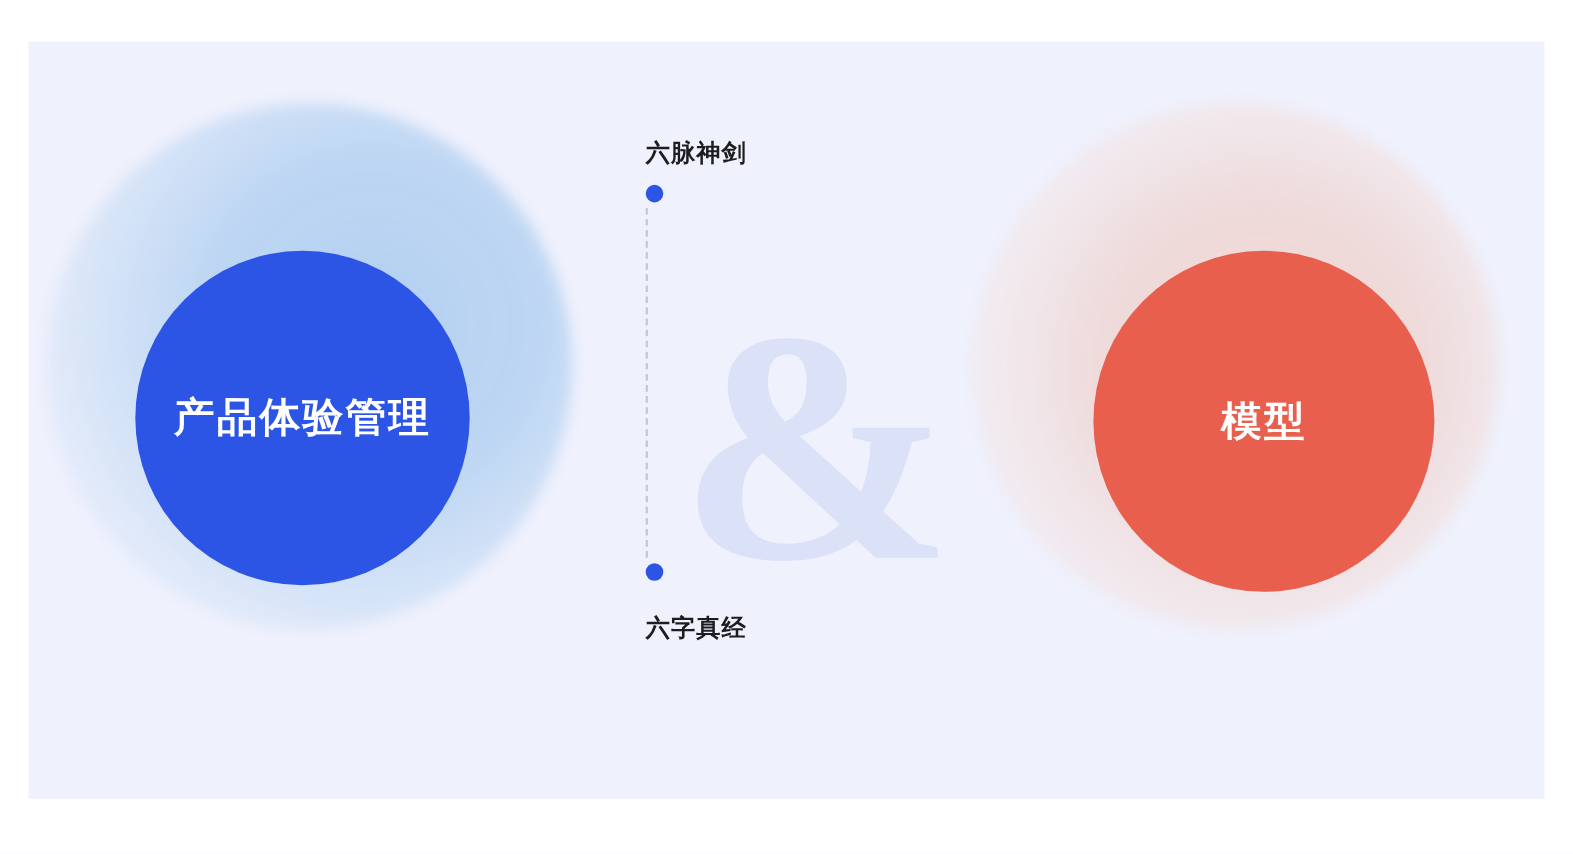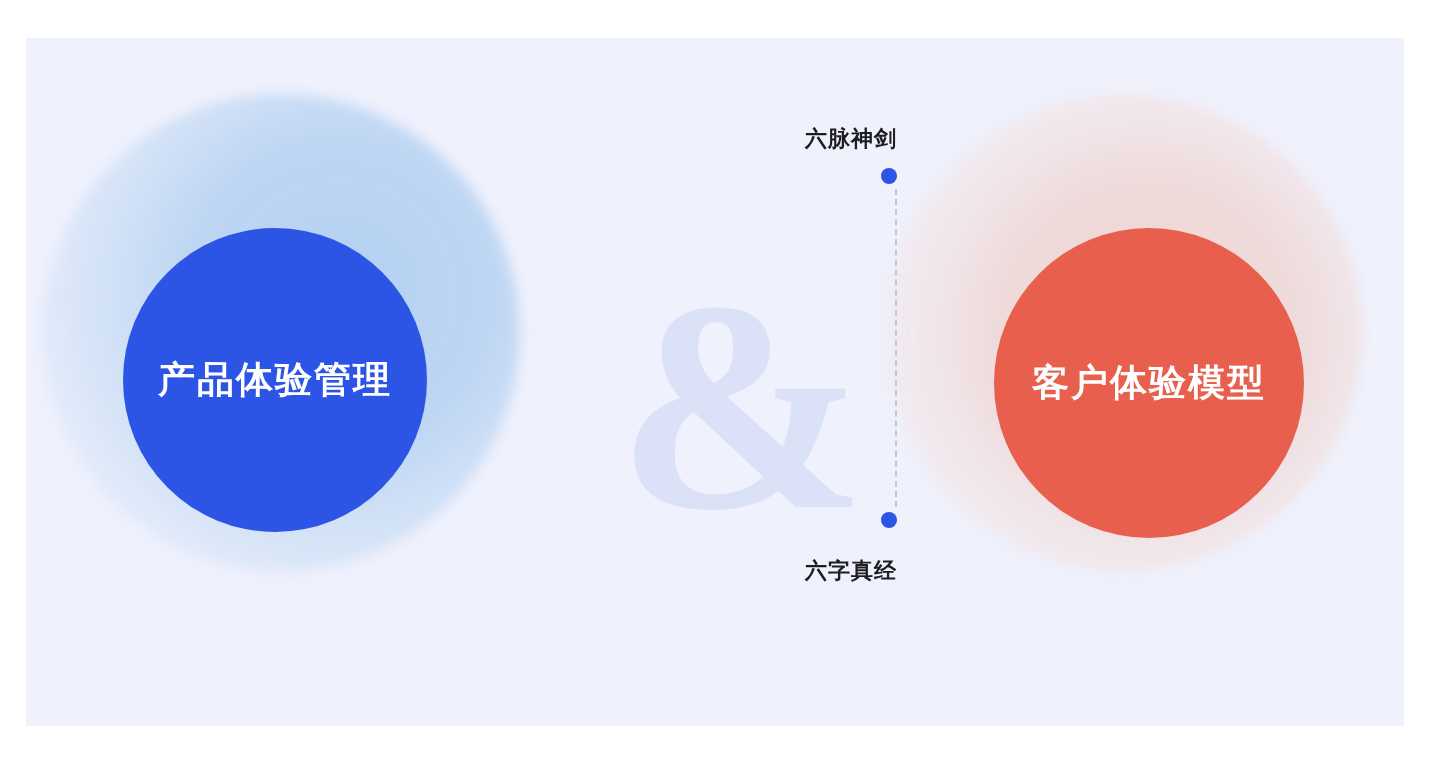--- a/index.html
+++ b/index.html
@@ -100,21 +100,21 @@
 
   
   #connector {
     position: absolute;
     left: 561px;
     top: 90px;
     width: 310px;
     height: 540px;
     display: flex;
     flex-direction: column;
-    align-items: flex-end;
+    align-items: flex-start;
   }
 
   .conn-label {
     font-size: 22px;
     font-weight: 700;
     color: #1d1d1f;
     letter-spacing: 1px;
     line-height: 1;
     white-space: nowrap;
   }
@@ -171,21 +171,20 @@
     <div class="halo halo-right"></div>
 
     <div id="ampersand">&amp;</div>
 
     <div class="orb orb-left">
       <span class="orb-line">产品体验</span>
       <span class="orb-line">管理</span>
     </div>
 
     <div class="orb orb-right">
-      <span class="orb-line">客户体验</span>
       <span class="orb-line">模型</span>
     </div>
 
     <div id="connector">
       <div class="conn-label conn-label-top">六脉神剑</div>
       <div class="dot dot-top"></div>
       <div class="dashed-line"></div>
       <div class="dot dot-bottom"></div>
       <div class="conn-label conn-label-bottom">六字真经</div>
     </div>

